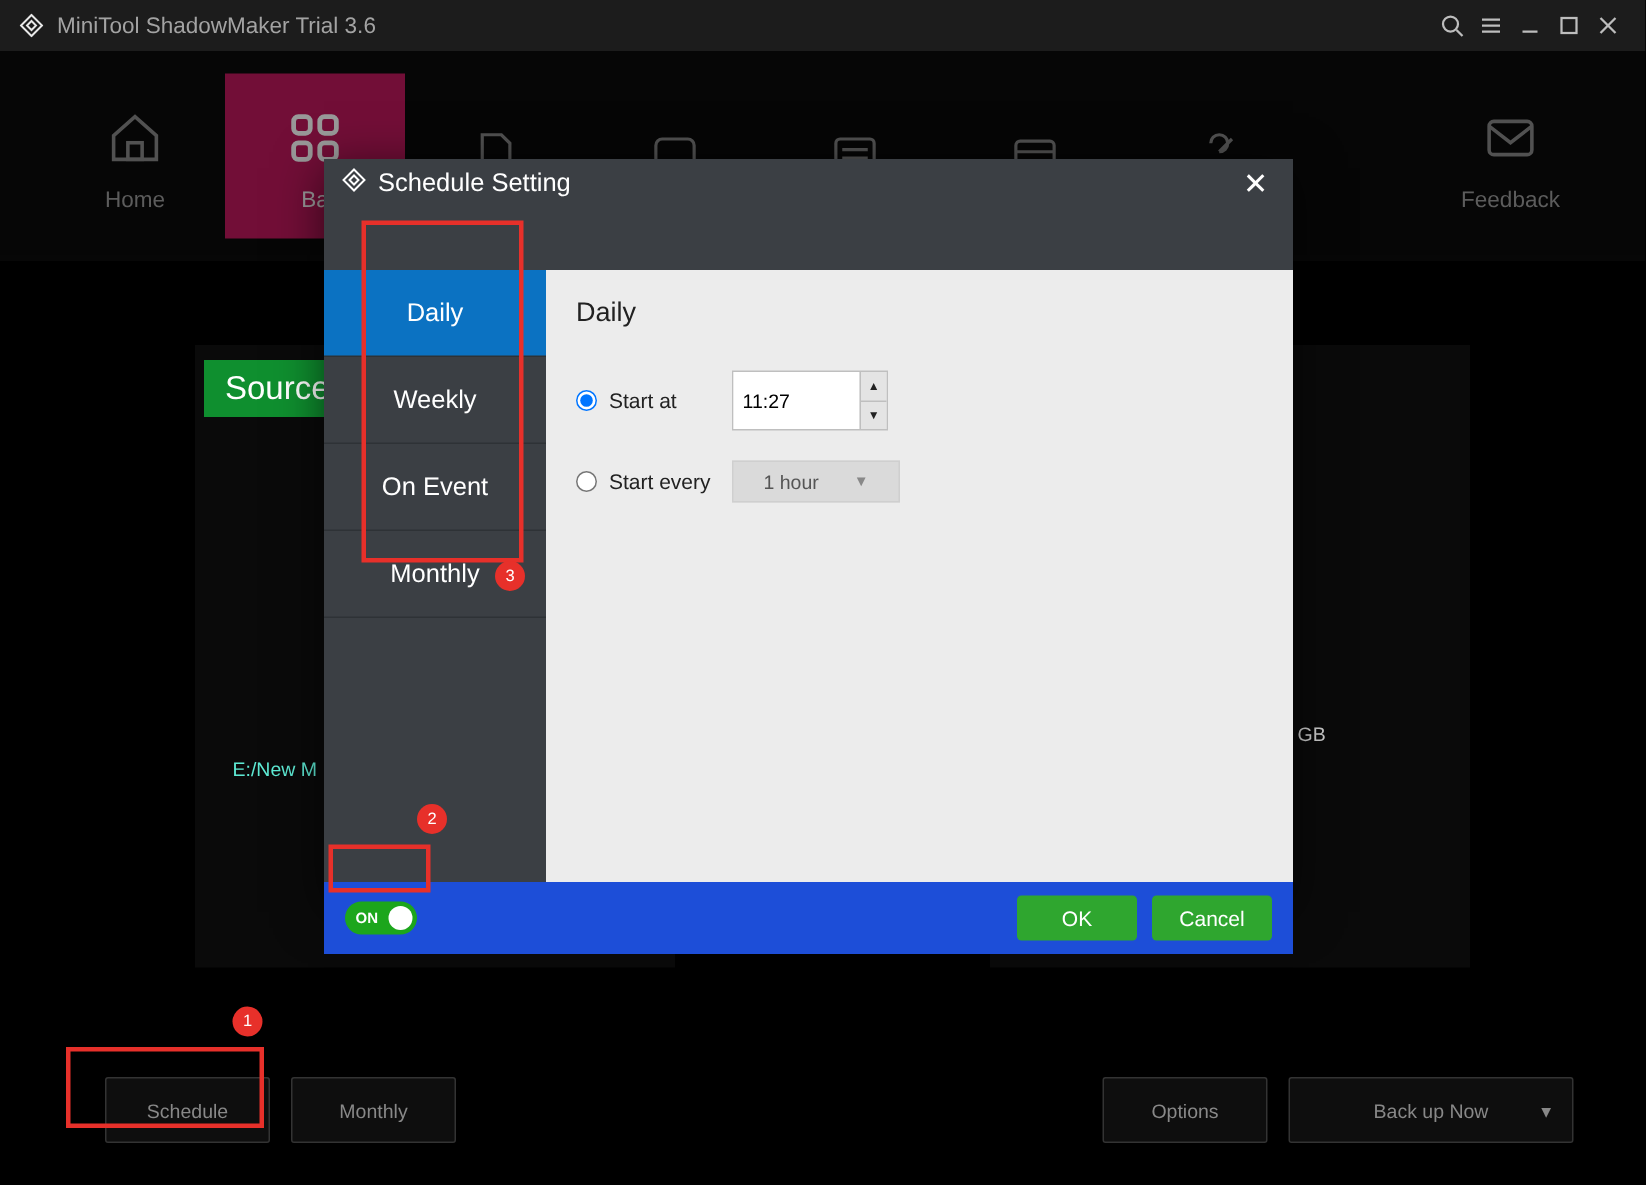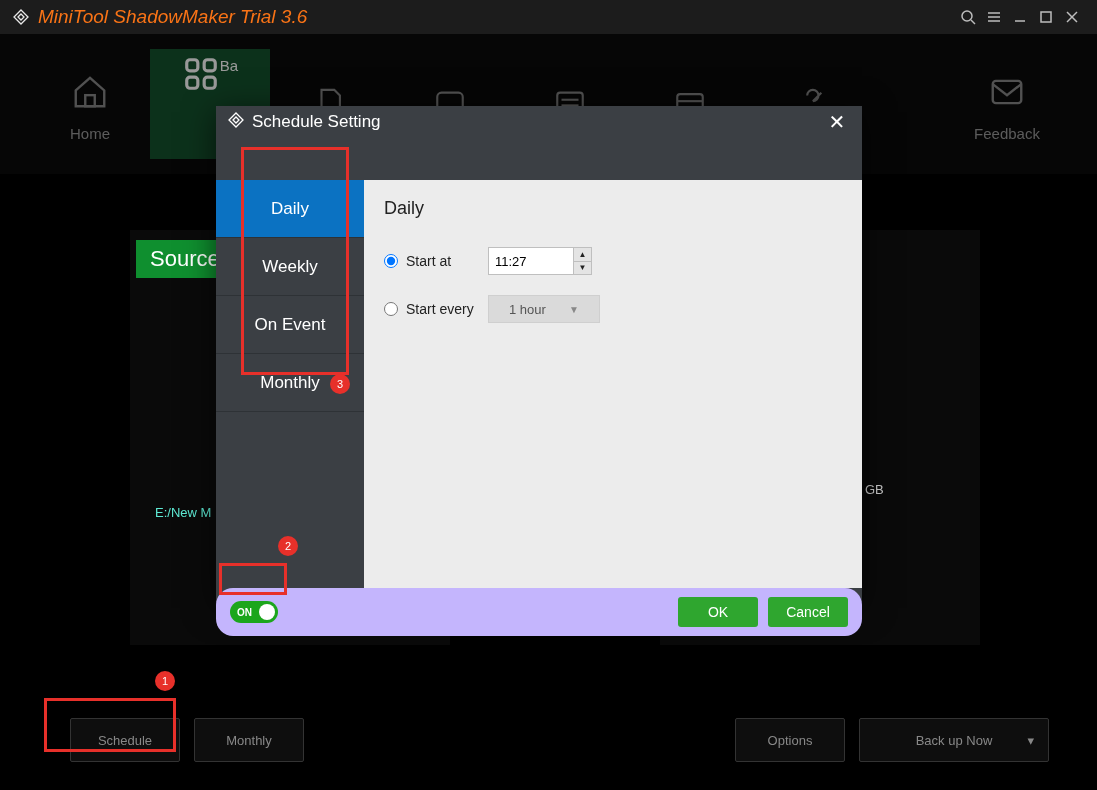--- a/index.html
+++ b/index.html
@@ -1,28 +1,28 @@
 <!DOCTYPE html>
 <html><head>
 <meta charset="utf-8">
 <style>
   * { box-sizing: border-box; margin: 0; padding: 0; font-family: "Segoe UI", Arial, sans-serif; }
   body { width: 1097px; height: 790px; background: #000; overflow: hidden; position: relative; color: #ccc; }
 
   
   .titlebar { height: 34px; background: #1c1c1c; display: flex; align-items: center; padding: 0 12px; }
   .titlebar .logo { width: 18px; height: 18px; margin-right: 8px; display:flex; align-items:center; justify-content:center; }
-  .titlebar .title { color: #f97316; font-size: 19px; flex: 1; font-style: italic; }
+  .titlebar .title { color: #a3a3a3; font-size: 15px; flex: 1; }
   .titlebar .wctrl { width: 26px; height: 26px; display:flex; align-items:center; justify-content:center; cursor:pointer; color:#bdbdbd; }
   .titlebar .wctrl svg { stroke:#bdbdbd; }
 
   
   .topnav { height: 140px; background: #0b0b0b; display: flex; align-items: center; padding: 0 30px; opacity: 0.6; }
   .nav-item { width: 120px; text-align: center; color: #999; font-size: 15px; }
-  .nav-item.active { background: #14532d; color:#fff; height:110px; display:flex; flex-direction:row; justify-content:center;}
+  .nav-item.active { background: #be185d; color:#fff; height:110px; display:flex; flex-direction:column; justify-content:center;}
   .nav-item .nicon { height: 50px; display:flex; align-items:center; justify-content:center; }
   .nav-item .nlabel { margin-top:8px; }
 
   
   .cards { position:absolute; top:230px; left:130px; display:flex; gap:210px; opacity:0.35; }
   .card { width:320px; height:415px; background:#1c1c1c; }
   .source-tag { position:absolute; top:240px; left:136px; background:#0f8f2f; color:#fff; font-size:22px; padding:6px 20px 6px 14px; }
   .gb { position:absolute; top:482px; left:865px; color:#ccc; font-size:13px; }
   .src-path { position:absolute; top:505px; left:155px; color:#5eead4; font-size:13px; }
 
@@ -44,28 +44,28 @@
   .dlg-title .x { margin-left:auto; cursor:pointer; color:#fff; font-size:20px; width:26px; height:26px; display:flex; align-items:center; justify-content:center;}
   .dlg-body { display:flex; height:408px;margin-top:42px; }
   .dlg-side { width:148px; background:#3b3f44; }
   .dlg-side .tab { height:58px; display:flex; align-items:center; justify-content:center; color:#fff; font-size:17px; border-bottom:1px solid #2e3236; cursor:pointer;}
   .dlg-side .tab.active { background:#0b72c2; }
   .dlg-main { flex:1; background:#ececec; padding:18px 20px; color:#222; }
   .dlg-main h2 { font-weight:normal; font-size:18px; color:#222; margin-bottom:28px;}
   .row { display:flex; align-items:center; margin-bottom:20px; font-size:14px; color:#222; }
   .row input[type=radio]{ margin-right:8px; width:14px; height:14px;}
   .row .lbl { width:82px; }
-  .timebox { display:flex; border:1px solid #bfbfbf; height:28px; }
+  .timebox { display:flex; border:1px solid #bfbfbf; height:40px; }
   .timebox input { width:84px; border:none; padding:0 6px; font-size:13px; outline:none; background:#fff;}
   .spin { width:18px; display:flex; flex-direction:column; border-left:1px solid #bfbfbf; }
   .spin div { flex:1; display:flex; align-items:center; justify-content:center; font-size:8px; background:#e4e4e4; cursor:pointer;}
   .spin div:first-child { border-bottom:1px solid #bfbfbf; }
   .select { width:112px; height:28px; border:1px solid #cfcfcf; background:#dadada; display:flex; align-items:center; padding:0 20px; font-size:13px; color:#555; position:relative;}
   .select .caret { margin-left:auto; color:#888; font-size:10px;}
-  .dlg-foot { height:48px; background:#c4b5fd; display:flex; align-items:center; padding:0 14px;border-radius:17px; }
+  .dlg-foot { height:48px; background:#1d4ed8; display:flex; align-items:center; padding:0 14px; }
   .toggle { width:48px; height:22px; border-radius:11px; background:#1ca61c; position:relative; display:flex; align-items:center; cursor:pointer;}
   .toggle .txt { color:#fff; font-size:10px; margin-left:7px; font-weight:bold;}
   .toggle .knob { width:16px; height:16px; border-radius:50%; background:#fff; position:absolute; right:3px; }
   .dlg-foot .spacer { flex:1; }
   .gbtn { height:30px; min-width:80px; background:#2fa62f; color:#fff; font-size:14px; border:none; border-radius:3px; margin-left:10px; cursor:pointer; }
 </style>
 </head>
 <body>
 
 <div class="titlebar">

